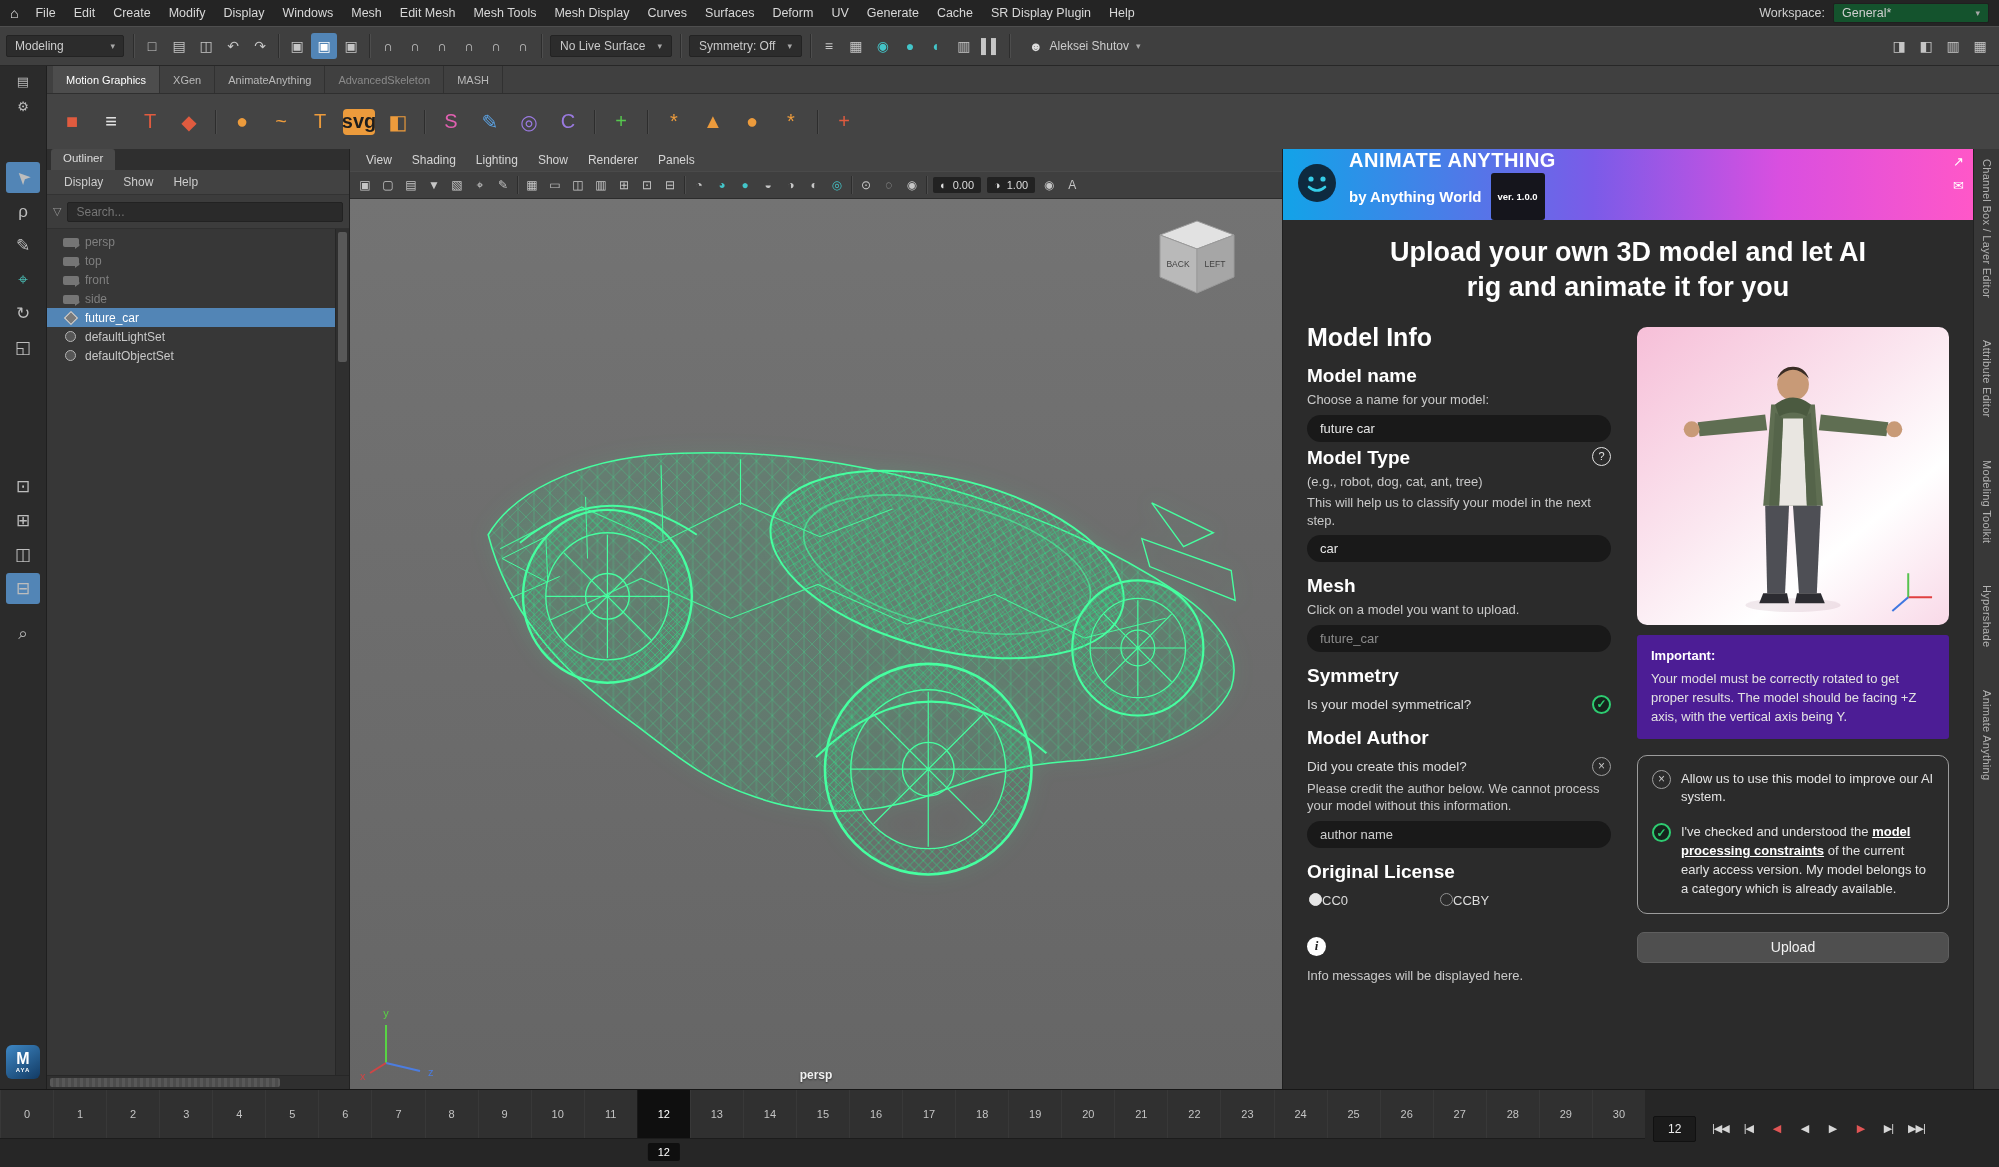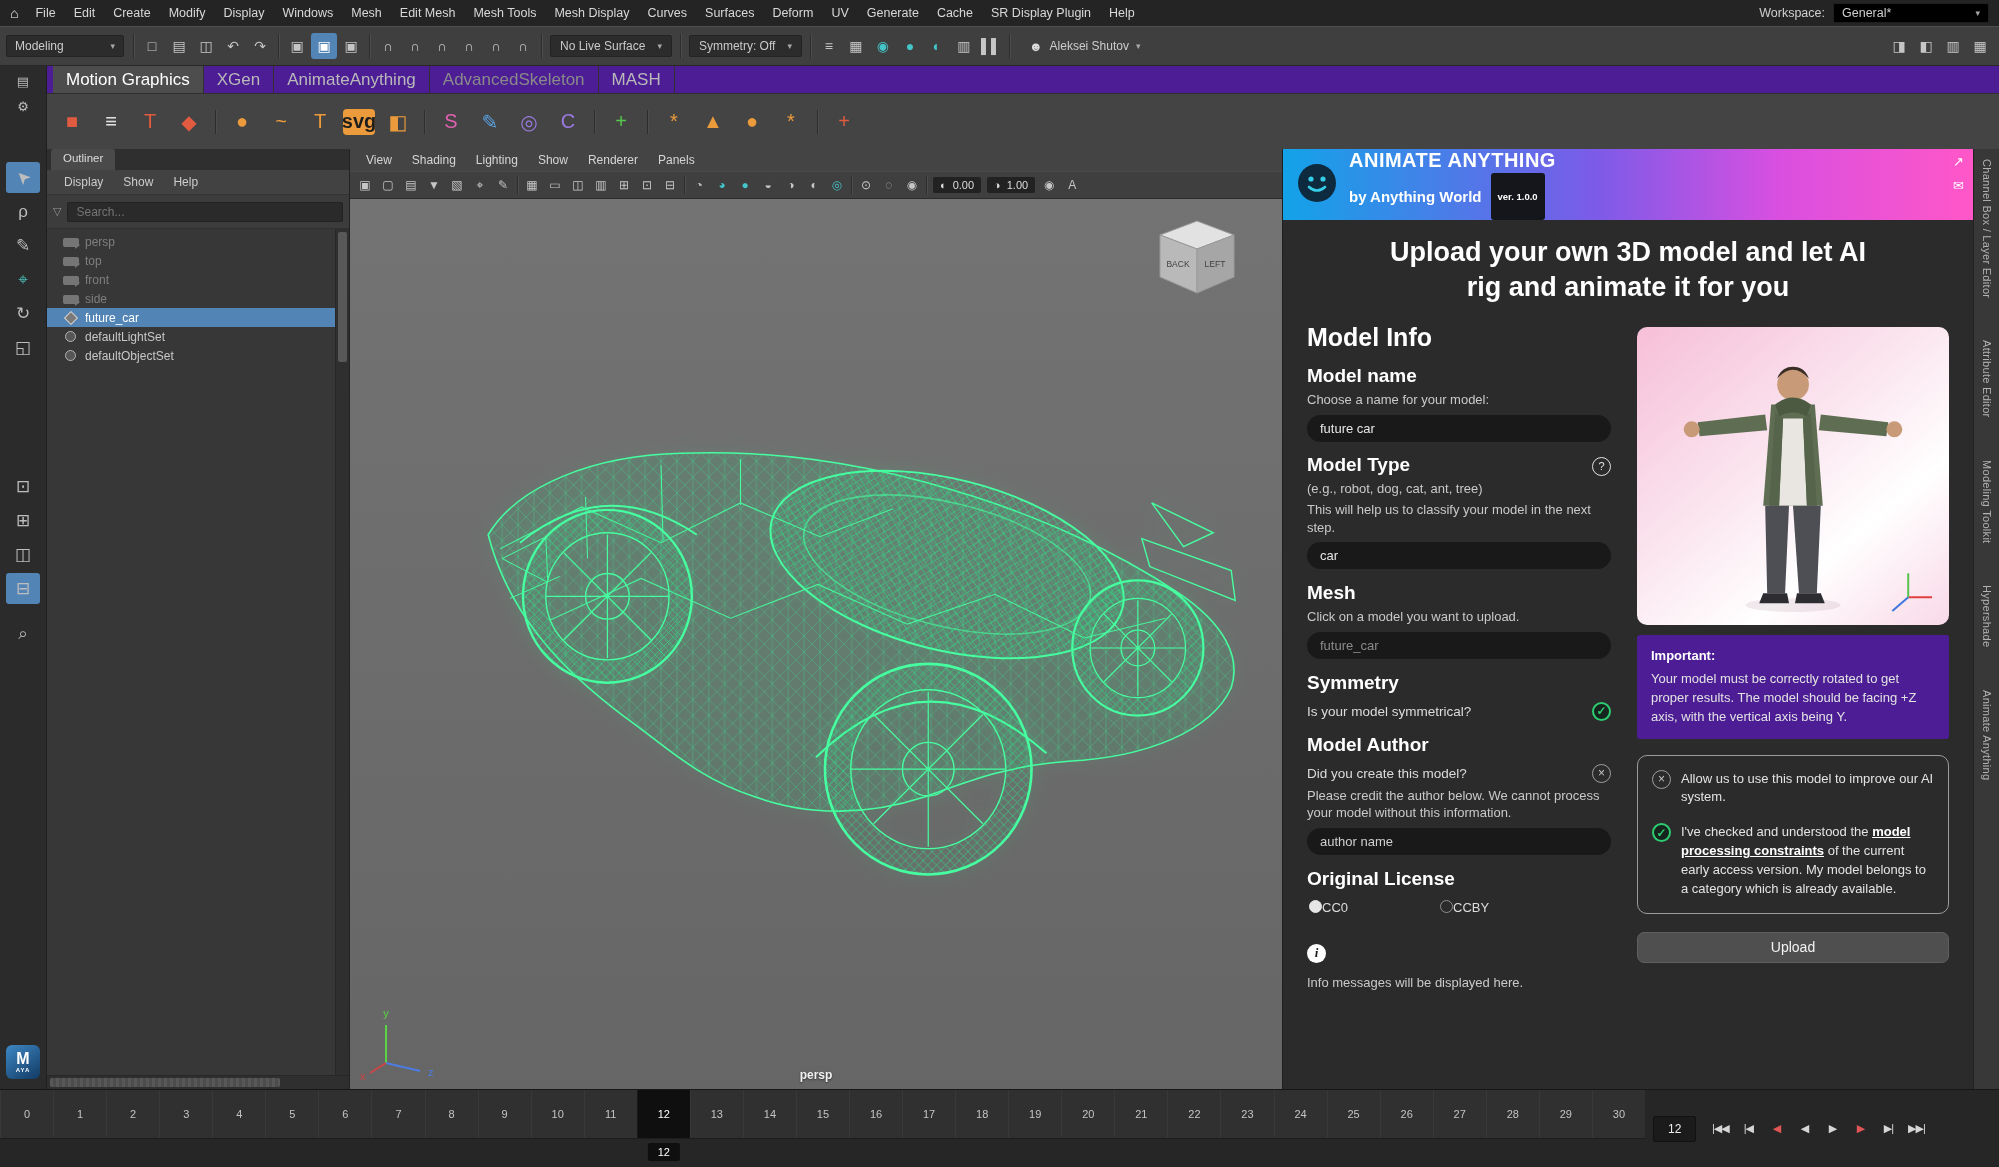--- a/index.html
+++ b/index.html
@@ -9,21 +9,21 @@
   input{font-family:inherit;outline:none}
   .app{width:1999px;height:1167px;display:flex;flex-direction:column;background:#2b2b2b}
 
   
   .menubar{flex:0 0 26px;background:#242424;display:flex;align-items:center;padding:0 10px;
            color:#d8d8d8;font-size:12.5px}
   .home{font-size:14px;margin-right:8px;color:#eee}
   .menus{display:flex}
   .menu-item{padding:4px 9px;border-radius:2px}
   .workspace{margin-left:auto;display:flex;align-items:center;gap:8px;color:#cfcfcf}
-  .ws-select{background:#000000;border:1px solid #1f1f1f;border-radius:2px;display:flex;
+  .ws-select{background:#14532d;border:1px solid #1f1f1f;border-radius:2px;display:flex;
              align-items:center;justify-content:space-between;gap:20px;padding:2px 8px;min-width:138px}
   .caret{font-size:9px;color:#a8a8a8}
 
   
   .statusline{flex:0 0 38px;background:#3f3f3f;border-top:1px solid #4e4e4e;border-bottom:1px solid #272727;
               display:flex;align-items:center;padding:0 6px;font-size:12px}
   .mode-select{background:#2c2c2c;border:1px solid #232323;border-radius:2px;display:flex;align-items:center;
                justify-content:space-between;gap:8px;padding:3px 8px;width:100px;margin-right:4px}
   .vsep{width:1px;height:24px;background:#2d2d2d;box-shadow:1px 0 0 #4d4d4d;margin:0 5px;flex:0 0 1px}
   .icon-row{display:flex;align-items:center;gap:1px}
@@ -52,22 +52,22 @@
   .tb-flex{flex:1}
   .maya-logo{width:34px;height:34px;border-radius:6px;background:linear-gradient(145deg,#3e88c5,#123a63);
              color:#fff;display:flex;flex-direction:column;align-items:center;justify-content:center;
              font-weight:bold;line-height:1;margin-bottom:6px}
   .maya-logo .ml{font-size:16px}
   .maya-logo .ms{font-size:6px;letter-spacing:1px}
 
   .right-col{flex:1;display:flex;flex-direction:column;min-width:0}
 
   
-  .shelf-tabs{flex:0 0 27px;background:#4c1d95;display:flex;align-items:stretch;padding-left:6px;
-              font-size:17px;color:#b9b9b9;border-bottom:1px solid #2f2f2f}
+  .shelf-tabs{flex:0 0 27px;background:#404040;display:flex;align-items:stretch;padding-left:6px;
+              font-size:11px;color:#b9b9b9;border-bottom:1px solid #2f2f2f}
   .sh-tab{display:flex;align-items:center;padding:0 13px;border-right:1px solid #313131}
   .sh-tab.active{background:#4d4d4d;color:#fff}
   .sh-tab.dim{color:#8a8a8a}
   .shelf{flex:0 0 55px;background:#444;display:flex;align-items:center;padding:0 10px 0 6px;gap:2px}
   .shelf .icon-btn{width:38px;height:38px;font-size:20px}
   .i-red{color:#e05b3f}.i-orange{color:#ec9b3c}.i-white{color:#e0e0e0}.i-pink{color:#e060b0}
   .i-blue{color:#5aa0e0}.i-violet{color:#9a7ae0}.i-green{color:#56c84e}
   .i-svg{background:#ec9b3c;color:#1e1e1e;font-weight:bold;font-size:12px;border-radius:4px;
          width:32px!important;height:26px!important;margin:0 3px}
 
@@ -142,21 +142,21 @@
                padding:15px 20px 2px;margin:0}
   .aa-body{flex:1;display:flex;gap:26px;padding:4px 24px 12px;min-height:0}
   .aa-left{flex:1;min-width:0}
   .aa-left h2{color:#fff;font-size:25px;margin:12px 0 0;font-weight:bold}
   .aa-left h3{color:#fff;font-size:19px;margin:13px 0 1px;font-weight:bold}
   .hint{color:#c9c9c9;font-size:13px;margin:4px 0;line-height:1.35}
   .pill{display:block;width:100%;height:27px;background:#191919;border:none;border-radius:14px;
         color:#e6e6e6;font-size:13px;padding:8px 13px;margin:6px 0 2px;box-sizing:border-box}
   .pill.dim{color:#8b8b8b}
   .pill::placeholder{color:#cfcfcf}
-  .h-row{display:flex;align-items:flex-end;justify-content:space-between;margin-top:12px}
+  .h-row{display:flex;align-items:flex-start;justify-content:space-between;margin-top:5px}
   .h-row h3{margin:0}
   .q-row{display:flex;align-items:center;justify-content:space-between;margin:8px 0 2px}
   .q-text{color:#dcdcdc;font-size:13.5px}
   .circ{width:19px;height:19px;border-radius:50%;display:inline-flex;align-items:center;
         justify-content:center;font-size:12px;flex:0 0 19px;box-sizing:border-box}
   .circ.q{border:1.6px solid #e3e3e3;color:#e3e3e3;font-size:11px}
   .circ.ok{border:2px solid #2ecc71;color:#2ecc71;background:#15241c;font-weight:bold}
   .circ.x{border:1.6px solid #9f9f9f;color:#c5c5c5}
   .circ.info{background:#fff;color:#1d1d1d;font-weight:bold;font-family:"Liberation Serif",serif;
              font-style:italic;font-size:13px}

